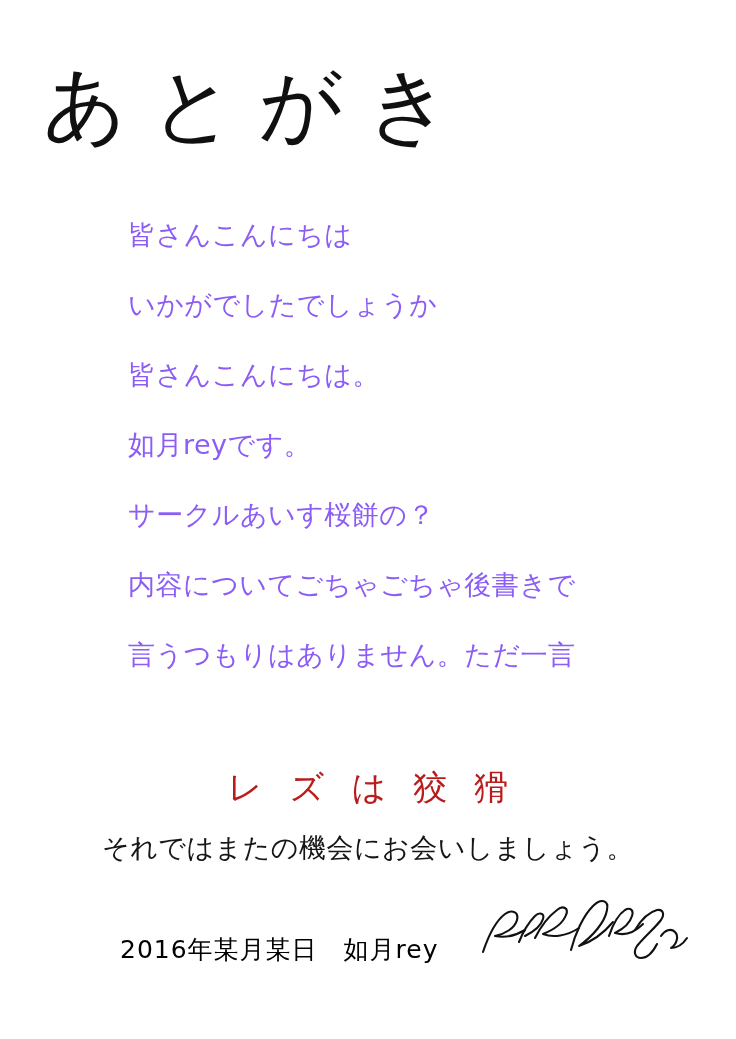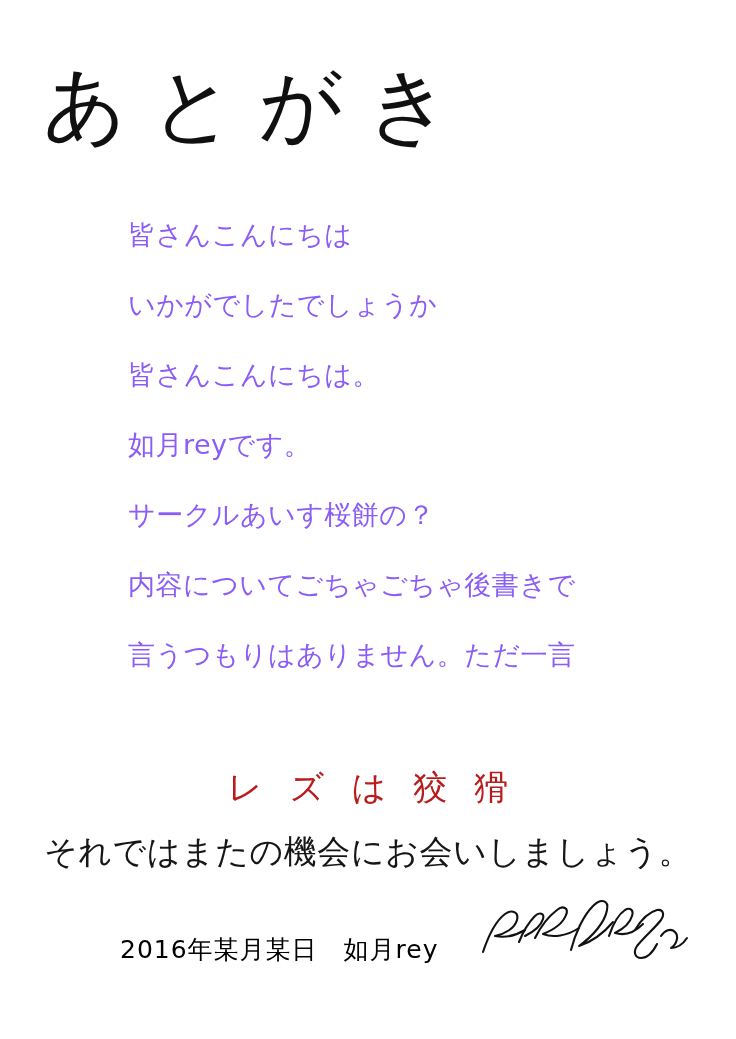--- a/index.html
+++ b/index.html
@@ -69,21 +69,21 @@
     white-space: nowrap;
   }
 
   
   .closing {
     position: absolute;
     top: 830px;
     left: 0;
     width: 736px;
     text-align: center;
-    font-size: 33px;
+    font-size: 27px;
     letter-spacing: 0.5px;
     color: #161616;
     white-space: nowrap;
   }
 
   
   .sign-row {
     position: absolute;
     top: 925px;
     left: 120px;

